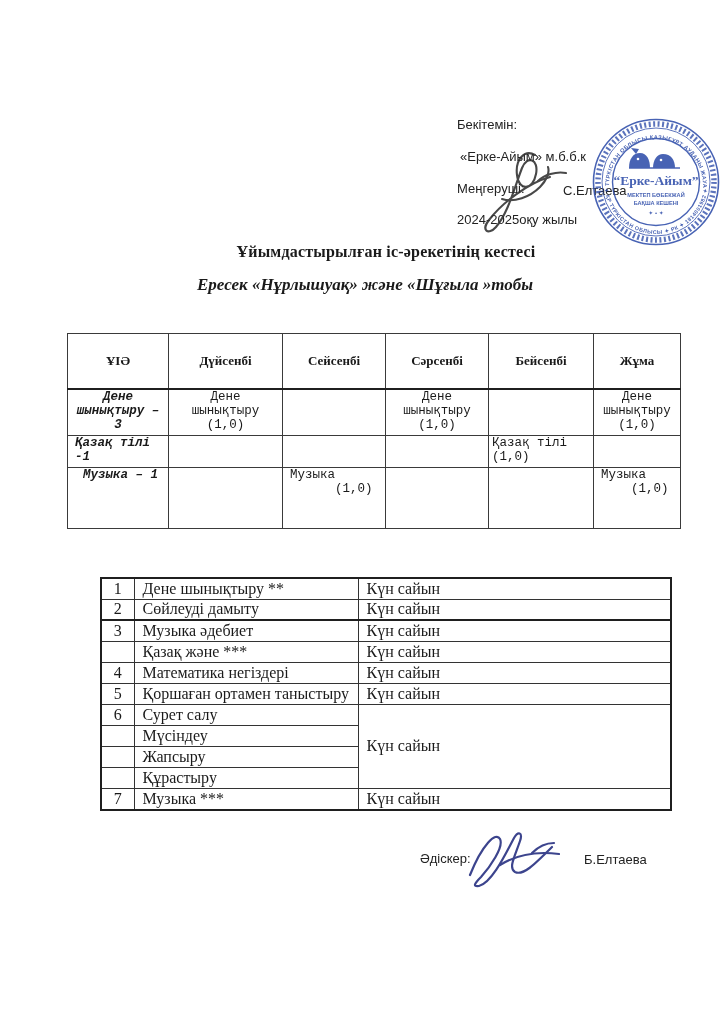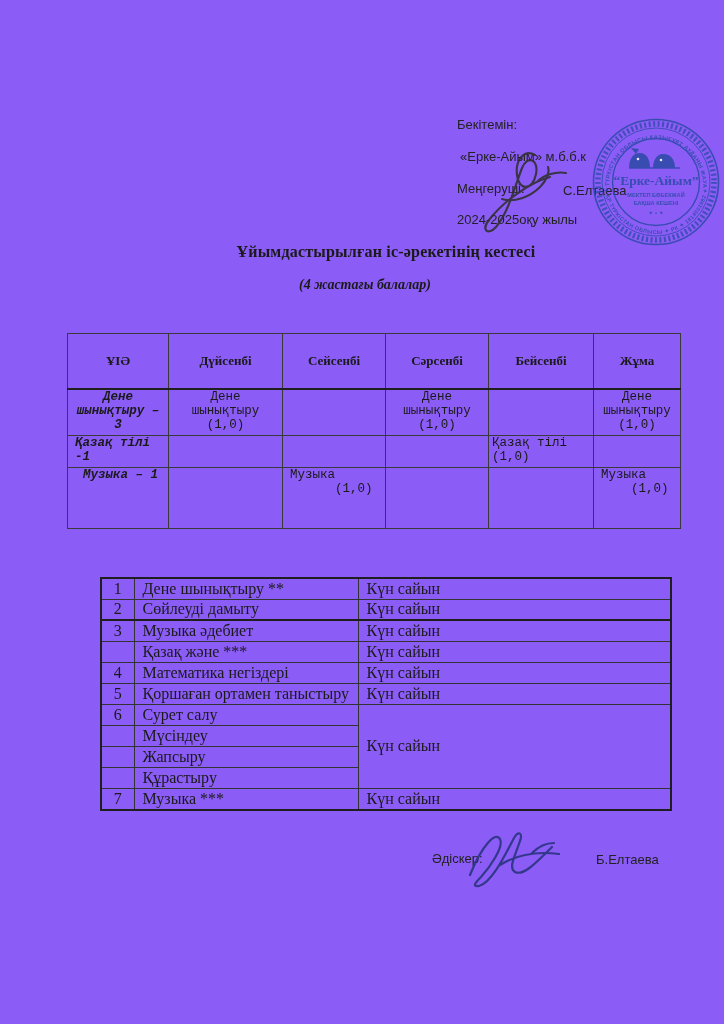--- a/index.html
+++ b/index.html
@@ -1,17 +1,17 @@
 <!DOCTYPE html>
 <html><head>
 <meta charset="utf-8">
 <style>
   html,body{margin:0;padding:0;background:#e8e8e8;}
   .page{
-    position:relative;width:724px;height:1024px;background:#8b5cf6;
+    position:relative;width:724px;height:1024px;background:#ffffff;
     margin:0 auto;overflow:hidden;
     font-family:"Liberation Serif",serif;color:#1a1a1a;
   }
   .abs{position:absolute;}
   
   .approval{font-family:"Liberation Sans",sans-serif;font-size:13px;color:#222;}
   
   .title-box{left:76px;top:243px;width:620px;text-align:center;}
   .doc-title{font-size:16px;font-weight:bold;letter-spacing:.2px;}
   .sub-box{left:60px;top:275px;width:610px;text-align:center;}
@@ -31,21 +31,21 @@
   .prew{white-space:pre-wrap;}
   
   .t2{left:100px;top:577px;width:570px;font-size:16px;border:2px solid #1f1f1f;}
   .t2 td{border:1px solid #333;vertical-align:middle;padding:0 8px;overflow:hidden;}
   .t2 tr{height:21px;}
   .t2 .num{text-align:center;padding:0;}
   .t2 .subj{padding-left:8px;}
   .t2 .freq{padding-left:8px;}
   .thick-top td{border-top:2px solid #1f1f1f;}
   
-  .footer-label,.footer-name{font-family:"Liberation Sans",sans-serif;font-size:13px;color:#222;margin-left:12px;}
+  .footer-label,.footer-name{font-family:"Liberation Sans",sans-serif;font-size:13px;color:#222;}
   
   .ink{pointer-events:none;}
 </style>
 </head>
 <body>
 
 <div class="page">
 
   <div class="abs approval" style="left:457px;top:117px;">Бекітемін:</div>
   <div class="abs approval" style="left:460px;top:149px;">«Ерке-Айым» м.б.б.к</div>
@@ -92,21 +92,21 @@
       <text x="0" y="15" text-anchor="middle" font-size="5.6" font-weight="bold">МЕКТЕП БӨБЕКЖАЙ</text>
       <text x="0" y="23" text-anchor="middle" font-size="5.6" font-weight="bold">БАҚША КЕШЕНІ</text>
       <text x="0" y="33" text-anchor="middle" font-size="6">✦ • ✦</text>
     </g>
   </svg>
 
   <div class="abs title-box">
     <div class="doc-title">Ұйымдастырылған іс-әрекетінің кестесі</div>
   </div>
   <div class="abs sub-box">
-    <div class="doc-subtitle2">(4 жастағы балалар)</div>
+    <div class="doc-subtitle">Ересек  «Нұрлышуақ» және «Шұғыла »тобы</div>
   </div>
 
   <table class="abs t1">
     <colgroup>
         <col style="width:101px">
         <col style="width:114px">
         <col style="width:103px">
         <col style="width:103px">
         <col style="width:105px">
         <col style="width:87px">

